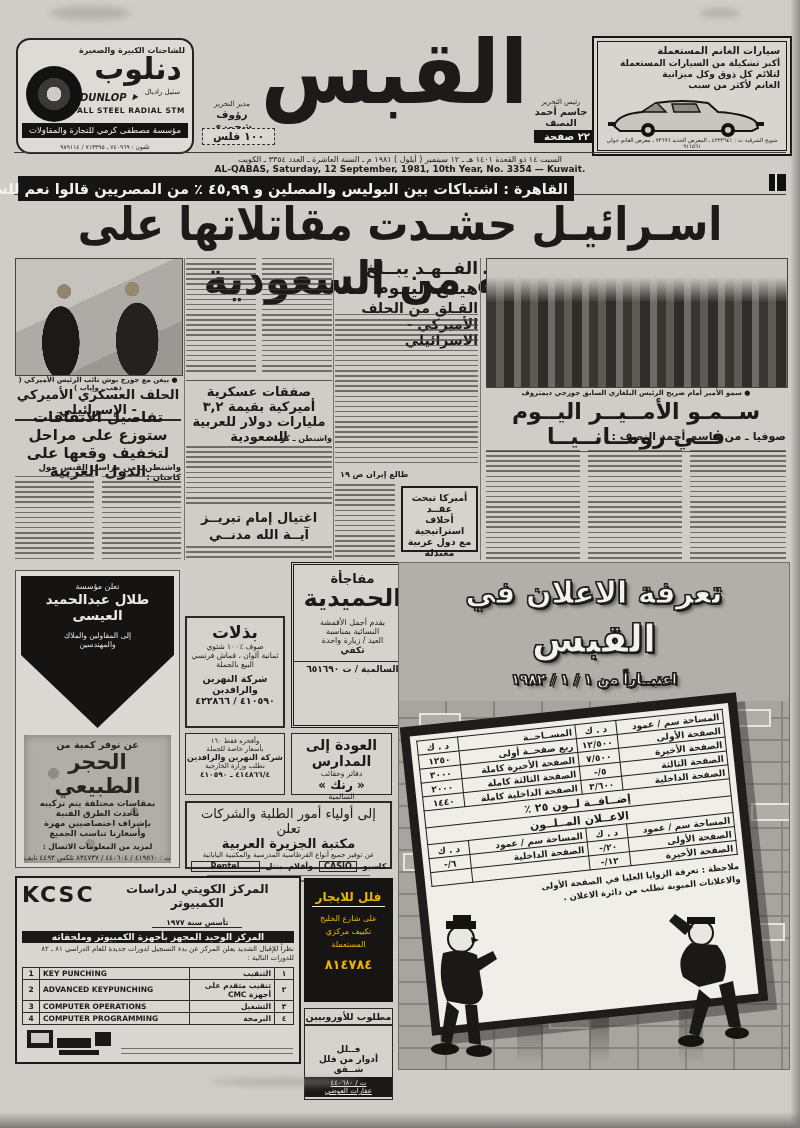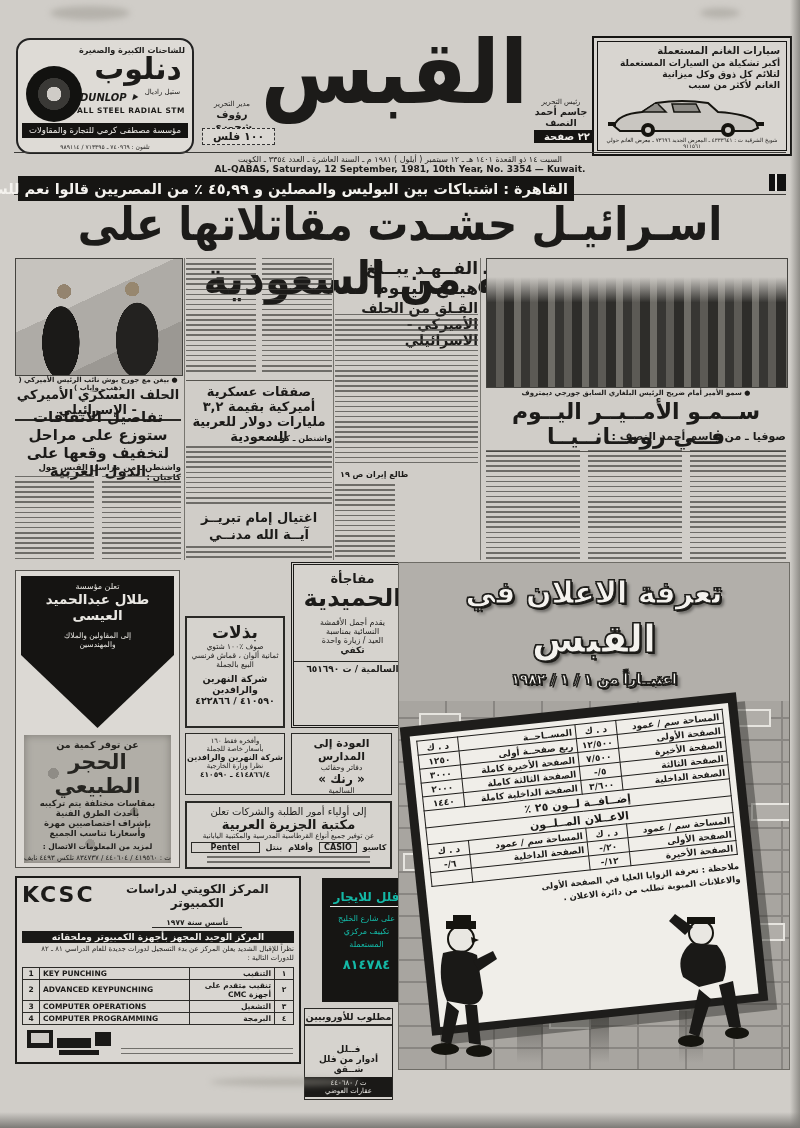--- a/index.html
+++ b/index.html
@@ -51,21 +51,21 @@
          background:
           radial-gradient(circle 9px at 20% 30%,#8f8c86 60%,transparent 61%),
           radial-gradient(circle 7px at 75% 60%,#8a877f 60%,transparent 61%),
           radial-gradient(circle 8px at 45% 85%,#93908a 60%,transparent 61%),
           #b1aea7;box-shadow:inset 0 0 8px #7d7a74;}
   .kcsc{left:15px;top:876px;width:286px;height:188px;border:2px solid #1c1b19;background:#d9d6d1;box-sizing:border-box;padding:4px 5px;}
   .kcsc table{width:100%;border-collapse:collapse;margin-top:3px;}
   .kcsc td{border:1px solid #2c2b28;font-size:7.5px;font-weight:bold;padding:1px 3px;}
   .kbar{background:#1a1917;color:#f1efeb;font-size:9px;font-weight:bold;text-align:center;padding:1px 0;margin:2px 0;}
   .smallad{border:2px solid #2a2926;background:#d6d3ce;box-sizing:border-box;text-align:center;}
-  .villas{left:322px;top:878px;width:89px;height:124px;background:#161513;color:#14b8a6;text-align:center;box-sizing:border-box;padding-top:8px;}
+  .villas{left:304px;top:878px;width:89px;height:124px;background:#161513;color:#eab308;text-align:center;box-sizing:border-box;padding-top:8px;}
   .euro{left:304px;top:1008px;width:89px;height:92px;border:1.5px solid #2a2926;background:#d6d3ce;text-align:center;box-sizing:border-box;}
   
   .tariff{left:398px;top:562px;width:390px;height:506px;background:#b2afaa;border:1px solid #6e6c66;overflow:hidden;}
   .outline{color:#f4f2ee;-webkit-text-stroke:1px #1c1b18;
            text-shadow:2px 2px 0 #1c1b18,-1px -1px 0 #1c1b18,1px -1px 0 #1c1b18,-1px 1px 0 #1c1b18,4px 4px 3px rgba(25,24,22,.45);}
   .bricks{position:absolute;left:0;right:0;top:138px;bottom:0;
           background:repeating-linear-gradient(0deg,transparent 0 20px,#898682 20px 22px),
                      repeating-linear-gradient(90deg,transparent 0 46px,#898682 46px 48px),#a8a5a0;}
   .brick{position:absolute;border:2px solid #e6e4df;background:#b0ada8;width:38px;height:14px;}
   .streak{position:absolute;background:linear-gradient(180deg,#504e4a,rgba(80,78,74,0));}
@@ -160,20 +160,26 @@
   <div class="abs greek" style="left:690px;top:450px;width:96px;height:110px;"></div>
 
   <div class="abs vrule" style="left:480px;top:258px;height:302px;"></div>
   <div class="abs" style="left:335px;top:258px;width:143px;text-align:right;">
     <div class="xb" style="font-size:17px;">الفــهـد يبــلغ هيــغ اليــوم</div>
     <div class="xb" style="font-size:14px;margin-top:2px;">القـلق من الحلف الأميركي - الاسرائيلي</div>
   </div>
   <div class="abs greek" style="left:335px;top:314px;width:143px;height:150px;"></div>
   <div class="abs b" style="left:340px;top:470px;font-size:8px;">طالع إيران ص ١٩</div>
   <div class="abs greek" style="left:335px;top:484px;width:60px;height:74px;"></div>
+  <div class="abs boxed c" style="left:401px;top:486px;width:77px;height:66px;padding:4px 2px;box-sizing:border-box;">
+    <div class="b" style="font-size:9.5px;">أميركا تبحث عقــد</div>
+    <div class="b" style="font-size:9.5px;">أحلاف استراتيجية</div>
+    <div class="b" style="font-size:9.5px;">مع دول عربية معتدلة</div>
+    <div class="b" style="font-size:8.5px;margin-top:3px;">٭ ص ٢٢ ٭</div>
+  </div>
 
   <div class="abs vrule" style="left:333px;top:258px;height:302px;"></div>
   <div class="abs greek" style="left:186px;top:258px;width:70px;height:116px;"></div>
   <div class="abs greek" style="left:262px;top:258px;width:70px;height:116px;"></div>
   <div class="abs c xb" style="left:186px;top:380px;width:146px;font-size:13px;border-top:1px solid #55534e;padding-top:3px;">صفقات عسكرية أميركية بقيمة ٣,٢ مليارات دولار للعربية السعودية</div>
   <div class="abs b" style="left:186px;top:434px;width:146px;font-size:8px;text-align:right;">واشنطن ـ كونا :</div>
   <div class="abs greek" style="left:186px;top:446px;width:146px;height:60px;"></div>
   <div class="abs c xb" style="left:186px;top:510px;width:146px;font-size:13px;">اغتيال إمام تبريــز</div>
   <div class="abs c xb" style="left:186px;top:527px;width:146px;font-size:13px;">آيــة الله مدنــي</div>
   <div class="abs greek" style="left:186px;top:546px;width:146px;height:14px;"></div>
@@ -222,33 +228,33 @@
     <div style="font-size:8px;">النسائية بمناسبة</div>
     <div style="font-size:8px;">العيد / زيارة واحدة</div>
     <div class="b" style="font-size:9px;">تكفي</div>
     <div class="b" style="font-size:9px;border-top:1px solid #2a2926;margin-top:6px;padding-top:2px;">السالمية / ت ٦٥١٦٩٠</div>
   </div>
 
   <div class="abs smallad" style="left:185px;top:733px;width:100px;height:62px;border-width:1.5px;padding-top:3px;">
     <div style="font-size:6.8px;">وأفخره فقط ١٦٠</div>
     <div style="font-size:6.8px;">بأسعار خاصة للجملة</div>
     <div class="b" style="font-size:8px;">شركة النهرين والرافدين</div>
-    <div style="font-size:6.8px;">نظرا وزارة الخارجية</div>
+    <div style="font-size:6.8px;">تطلب وزارة الخارجية</div>
     <div class="b" style="font-size:7.5px;">٤١٤٨٦٦/٤ ـ ٤١٠٥٩٠</div>
   </div>
 
   <div class="abs smallad" style="left:291px;top:733px;width:101px;height:62px;border-width:1.5px;padding-top:3px;">
-    <div class="xb" style="font-size:11px;">العودة إلى المدارس</div>
+    <div class="xb" style="font-size:14px;">العودة إلى المدارس</div>
     <div style="font-size:7.5px;">دفاتر وحقائب</div>
     <div class="xb" style="font-size:12px;">« رنك »</div>
     <div style="font-size:7.5px;">السالمية</div>
   </div>
 
   <div class="abs smallad" style="left:185px;top:801px;width:207px;height:68px;padding-top:3px;">
-    <div style="font-size:10px;">إلى أولياء أمور الطلبة والشركات تعلن</div>
+    <div style="font-size:13px;">إلى أولياء أمور الطلبة والشركات تعلن</div>
     <div class="xb" style="font-size:13px;">مكتبة الجزيرة العربية</div>
     <div style="font-size:7px;">عن توفير جميع أنواع القرطاسية المدرسية والمكتبية اليابانية</div>
     <div style="display:flex;justify-content:center;gap:6px;align-items:center;margin-top:2px;">
       <span class="b" style="font-size:8px;">كاسيو</span>
       <span class="b" dir="ltr" style="font-size:8px;border:1px solid #2a2926;padding:0 4px;">CASIO</span>
       <span class="b" style="font-size:8px;">وأقلام</span>
       <span class="b" style="font-size:8px;">بنتل</span>
       <span class="b" dir="ltr" style="font-size:8px;border:1px solid #2a2926;padding:0 19px;">Pentel</span>
     </div>
     <div class="greek" style="height:7px;margin:3px 20px 0;"></div>
@@ -308,21 +314,21 @@
     <div style="font-size:8px;margin-top:4px;">تكييف مركزي</div>
     <div style="font-size:8px;margin-top:4px;">المستعملة</div>
     <div class="xb" style="font-size:13px;margin-top:8px;">٨١٤٧٨٤</div>
   </div>
 
   <div class="abs euro">
     <div class="xb" style="font-size:9.5px;border-bottom:2px double #2a2926;padding:2px 0;">مطلوب للأوروبيين</div>
     <div class="b" style="font-size:9px;margin-top:18px;">فــلل</div>
     <div class="b" style="font-size:9px;">أدوار من فلل</div>
     <div class="b" style="font-size:9px;">شــقق</div>
-    <div style="background:#1a1917;color:#edebe7;font-size:7px;margin-top:3px;padding:2px 0;">
+    <div style="background:#1a1917;color:#edebe7;font-size:7px;margin-top:3px;padding:2px 0;text-decoration:underline;">
       <div>ت / ٤٤٠٦٨٠</div>
       <div>عقارات العوضي</div>
     </div>
   </div>
 
   <div class="abs tariff">
     <div class="c xb outline" style="position:absolute;left:0;right:0;top:12px;font-size:30px;">تعرفة الاعلان في</div>
     <div class="c xb outline" style="position:absolute;left:0;right:0;top:54px;font-size:38px;">القبس</div>
     <div class="c b outline" style="position:absolute;left:0;right:0;top:108px;font-size:14px;">اعتبــاراً من ١ / ١ / ١٩٨٢</div>
 

